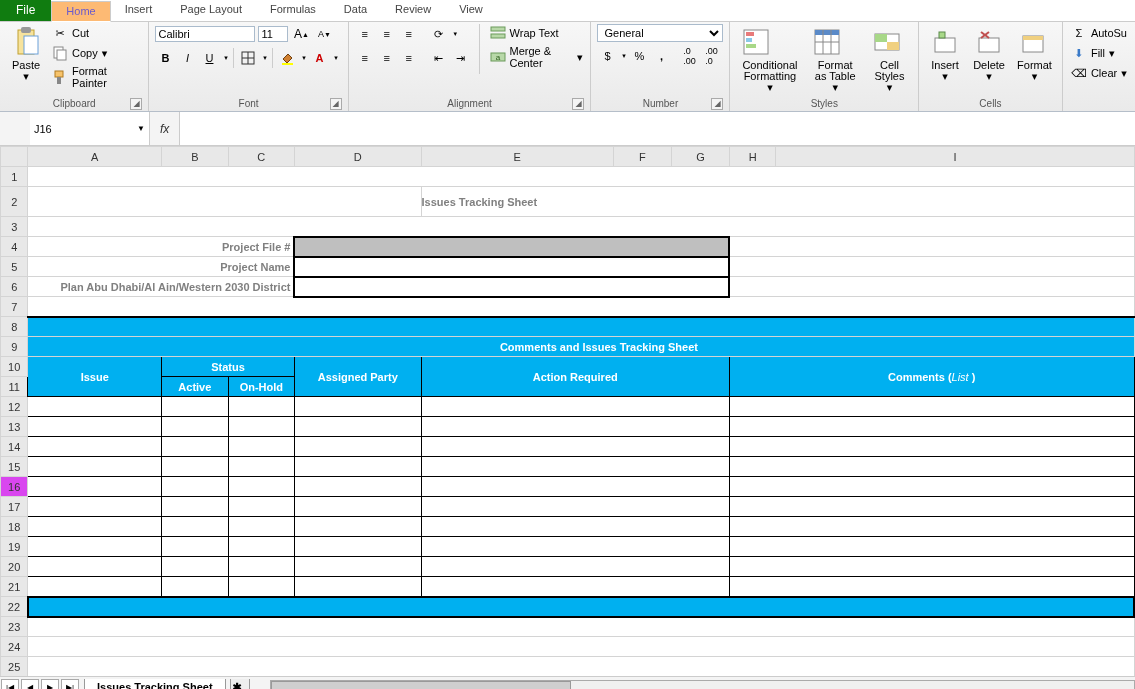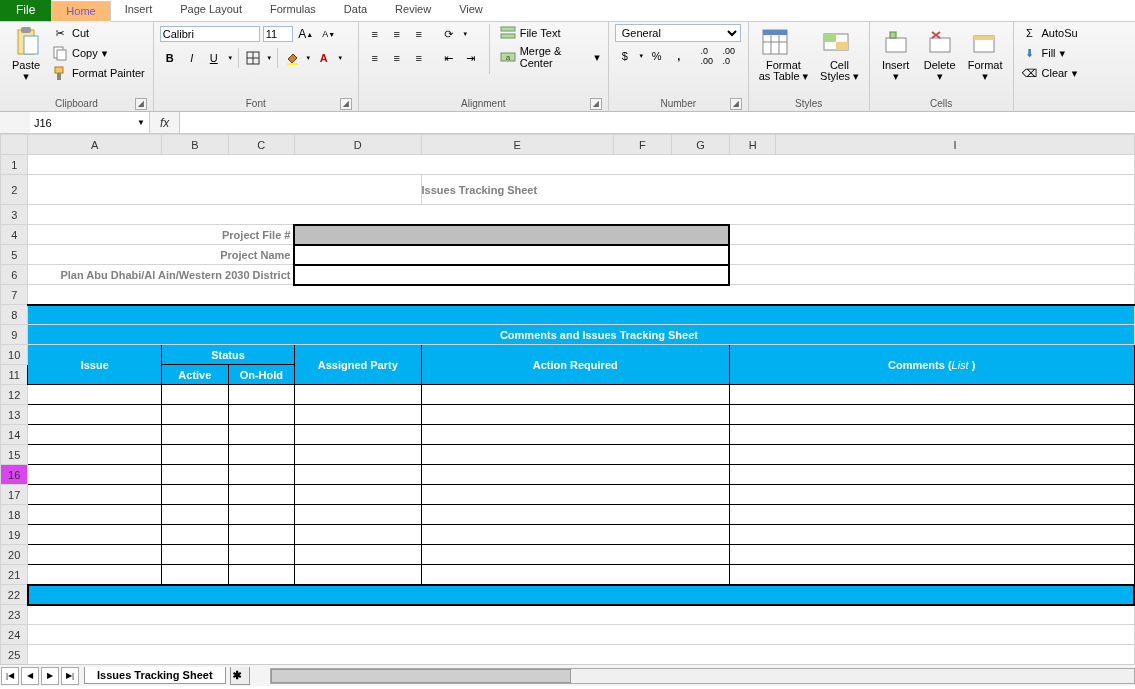--- a/index.html
+++ b/index.html
@@ -26,21 +26,21 @@
 .small-btn .icon { width: 16px; height: 16px; display: flex; align-items: center; justify-content: center; }
 
 select, input.combo { border: 1px solid #abc; font-size: 11px; padding: 1px 2px; background: #fff; }
 .row { display: flex; gap: 3px; align-items: center; }
 .font-grid { display: flex; flex-direction: column; gap: 4px; }
 .icon-row { display: flex; gap: 2px; }
 .tool { width: 20px; height: 20px; display: flex; align-items: center; justify-content: center; cursor: pointer; border: 1px solid transparent; }
 .drop { border-left: 1px solid transparent; width: 8px; font-size: 7px; display: flex; align-items: center; justify-content: center; }
 
 
-.formula-bar { display: flex; border-bottom: 1px solid #ccc; height: 22px; align-items: stretch; background: #f4f4f4; }
+.formula-bar { display: flex; border-bottom: 1px solid #ccc; height: 34px; align-items: stretch; background: #f4f4f4; }
 .namebox { width: 120px; display: flex; align-items: center; padding: 0 4px; border-right: 1px solid #ccc; background: #fff; justify-content: space-between; margin-left: 30px; }
 .namebox span { font-size: 11px; }
 .fx-area { display: flex; align-items: center; flex: 1; }
 .fx { padding: 0 10px; font-style: italic; color: #333; font-size: 12px; }
 .formula-input { flex: 1; border: none; background: #fff; height: 100%; padding: 0 4px; font-size: 11px; border-left: 1px solid #ccc; }
 
 
 .sheet { position: relative; overflow: auto; height: 530px; }
 table.grid { border-collapse: collapse; table-layout: fixed; }
 table.grid th, table.grid td { border: 1px solid #d4d4d4; font-size: 11px; }
@@ -202,21 +202,21 @@
       </div>
       <div style="width:1px;background:#ccc;margin:0 4px;height:50px"></div>
       <div class="small-btns">
         <div class="small-btn">
           <span class="icon">
               <svg width="16" height="16">
                 <rect x="1" y="2" width="14" height="4" fill="#b8d8a8" stroke="#6a9a5a"></rect>
                 <rect x="1" y="9" width="14" height="4" fill="#b8d8a8" stroke="#6a9a5a"></rect>
               </svg>
             </span>
-          <span>File Text</span>
+          <span>Wrap Text</span>
         </div>
         <div class="small-btn">
           <span class="icon">
               <svg width="16" height="16">
                 <rect x="1" y="4" width="14" height="8" fill="#b8d8a8" stroke="#6a9a5a"></rect>
                 <text x="8" y="11" font-size="8" text-anchor="middle" fill="#2a5a1a">a</text>
               </svg>
             </span>
           <span>Merge &amp; Center</span> ▾
         </div>
@@ -246,20 +246,31 @@
               <span style="font-size:9px">.00<br>.0</span>
             </div>
         </div>
       </div>
     </div>
     <div class="group-label"><span>Number</span><span class="dialog">◢</span></div>
   </div>
 
   <div class="group">
     <div class="group-body">
+      <div class="big-btn">
+        <div class="icon">
+            <svg width="28" height="28">
+              <rect x="2" y="2" width="24" height="24" fill="#fff" stroke="#888"></rect>
+              <rect x="4" y="4" width="8" height="4" fill="#e87a7a"></rect>
+              <rect x="4" y="10" width="6" height="4" fill="#8ac8e8"></rect>
+              <rect x="4" y="16" width="10" height="4" fill="#a8d888"></rect>
+            </svg>
+          </div>
+        <div class="lbl"><span>Conditional<br>Formatting ▾</span></div>
+      </div>
       <div class="big-btn">
         <div class="icon">
             <svg width="28" height="28">
               <rect x="2" y="2" width="24" height="24" fill="#fff" stroke="#888"></rect>
               <rect x="2" y="2" width="24" height="5" fill="#5a8ac8"></rect>
               <line x1="10" y1="2" x2="10" y2="26" stroke="#888"></line>
               <line x1="18" y1="2" x2="18" y2="26" stroke="#888"></line>
               <line x1="2" y1="14" x2="26" y2="14" stroke="#888"></line>
             </svg>
           </div>

